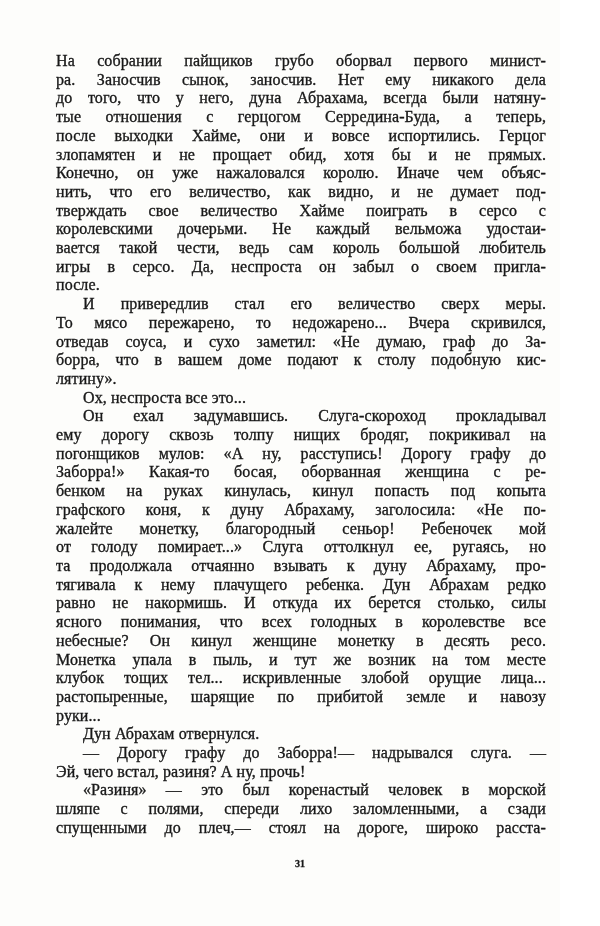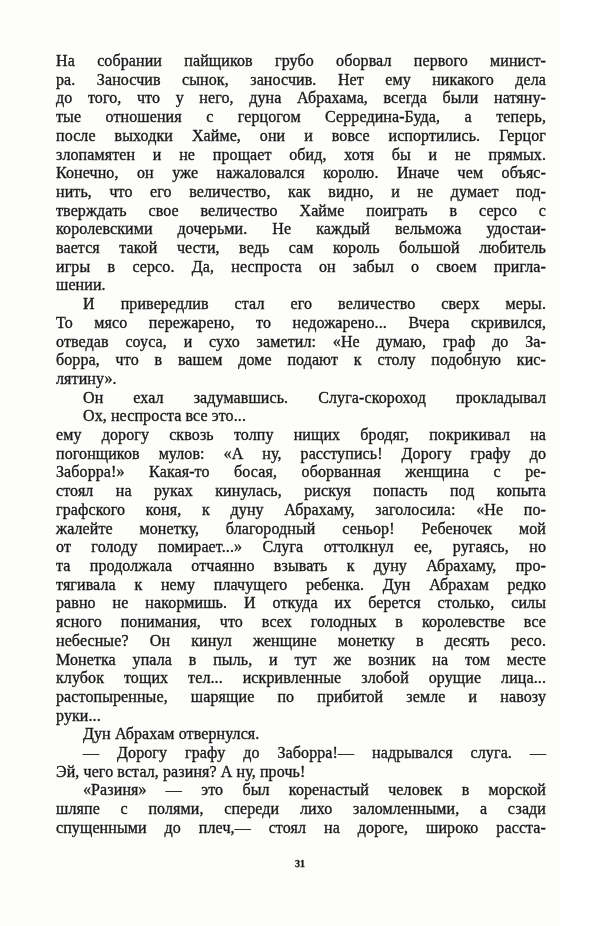--- a/index.html
+++ b/index.html
@@ -58,32 +58,32 @@
       <div class="line">до того, что у него, дуна Абрахама, всегда были натяну-</div>
       <div class="line">тые отношения с герцогом Серредина-Буда, а теперь,</div>
       <div class="line">после выходки Хайме, они и вовсе испортились. Герцог</div>
       <div class="line">злопамятен и не прощает обид, хотя бы и не прямых.</div>
       <div class="line">Конечно, он уже нажаловался королю. Иначе чем объяс-</div>
       <div class="line">нить, что его величество, как видно, и не думает под-</div>
       <div class="line">тверждать свое величество Хайме поиграть в серсо с</div>
       <div class="line">королевскими дочерьми. Не каждый вельможа удостаи-</div>
       <div class="line">вается такой чести, ведь сам король большой любитель</div>
       <div class="line">игры в серсо. Да, неспроста он забыл о своем пригла-</div>
-      <div class="line end">шении.</div>
+      <div class="line end">после.</div>
       <div class="line indent">И привередлив стал его величество сверх меры.</div>
       <div class="line">То мясо пережарено, то недожарено... Вчера скривился,</div>
       <div class="line">отведав соуса, и сухо заметил: «Не думаю, граф до За-</div>
       <div class="line">борра, что в вашем доме подают к столу подобную кис-</div>
       <div class="line end">лятину».</div>
+      <div class="line indent end">Ох, неспроста все это...</div>
       <div class="line indent">Он ехал задумавшись. Слуга-скороход прокладывал</div>
-      <div class="line indent end">Ох, неспроста все это...</div>
       <div class="line">ему дорогу сквозь толпу нищих бродяг, покрикивал на</div>
       <div class="line">погонщиков мулов: «А ну, расступись! Дорогу графу до</div>
       <div class="line">Заборра!» Какая-то босая, оборванная женщина с ре-</div>
-      <div class="line">стоял на руках кинулась, рискуя попасть под копыта</div>
+      <div class="line">бенком на руках кинулась, кинул попасть под копыта</div>
       <div class="line">графского коня, к дуну Абрахаму, заголосила: «Не по-</div>
       <div class="line">жалейте монетку, благородный сеньор! Ребеночек мой</div>
       <div class="line">от голоду помирает...» Слуга оттолкнул ее, ругаясь, но</div>
       <div class="line">та продолжала отчаянно взывать к дуну Абрахаму, про-</div>
       <div class="line">тягивала к нему плачущего ребенка. Дун Абрахам редко</div>
       <div class="line">равно не накормишь. И откуда их берется столько, силы</div>
       <div class="line">ясного понимания, что всех голодных в королевстве все</div>
       <div class="line">небесные? Он кинул женщине монетку в десять ресо.</div>
       <div class="line">Монетка упала в пыль, и тут же возник на том месте</div>
       <div class="line">клубок тощих тел... искривленные злобой орущие лица...</div>

